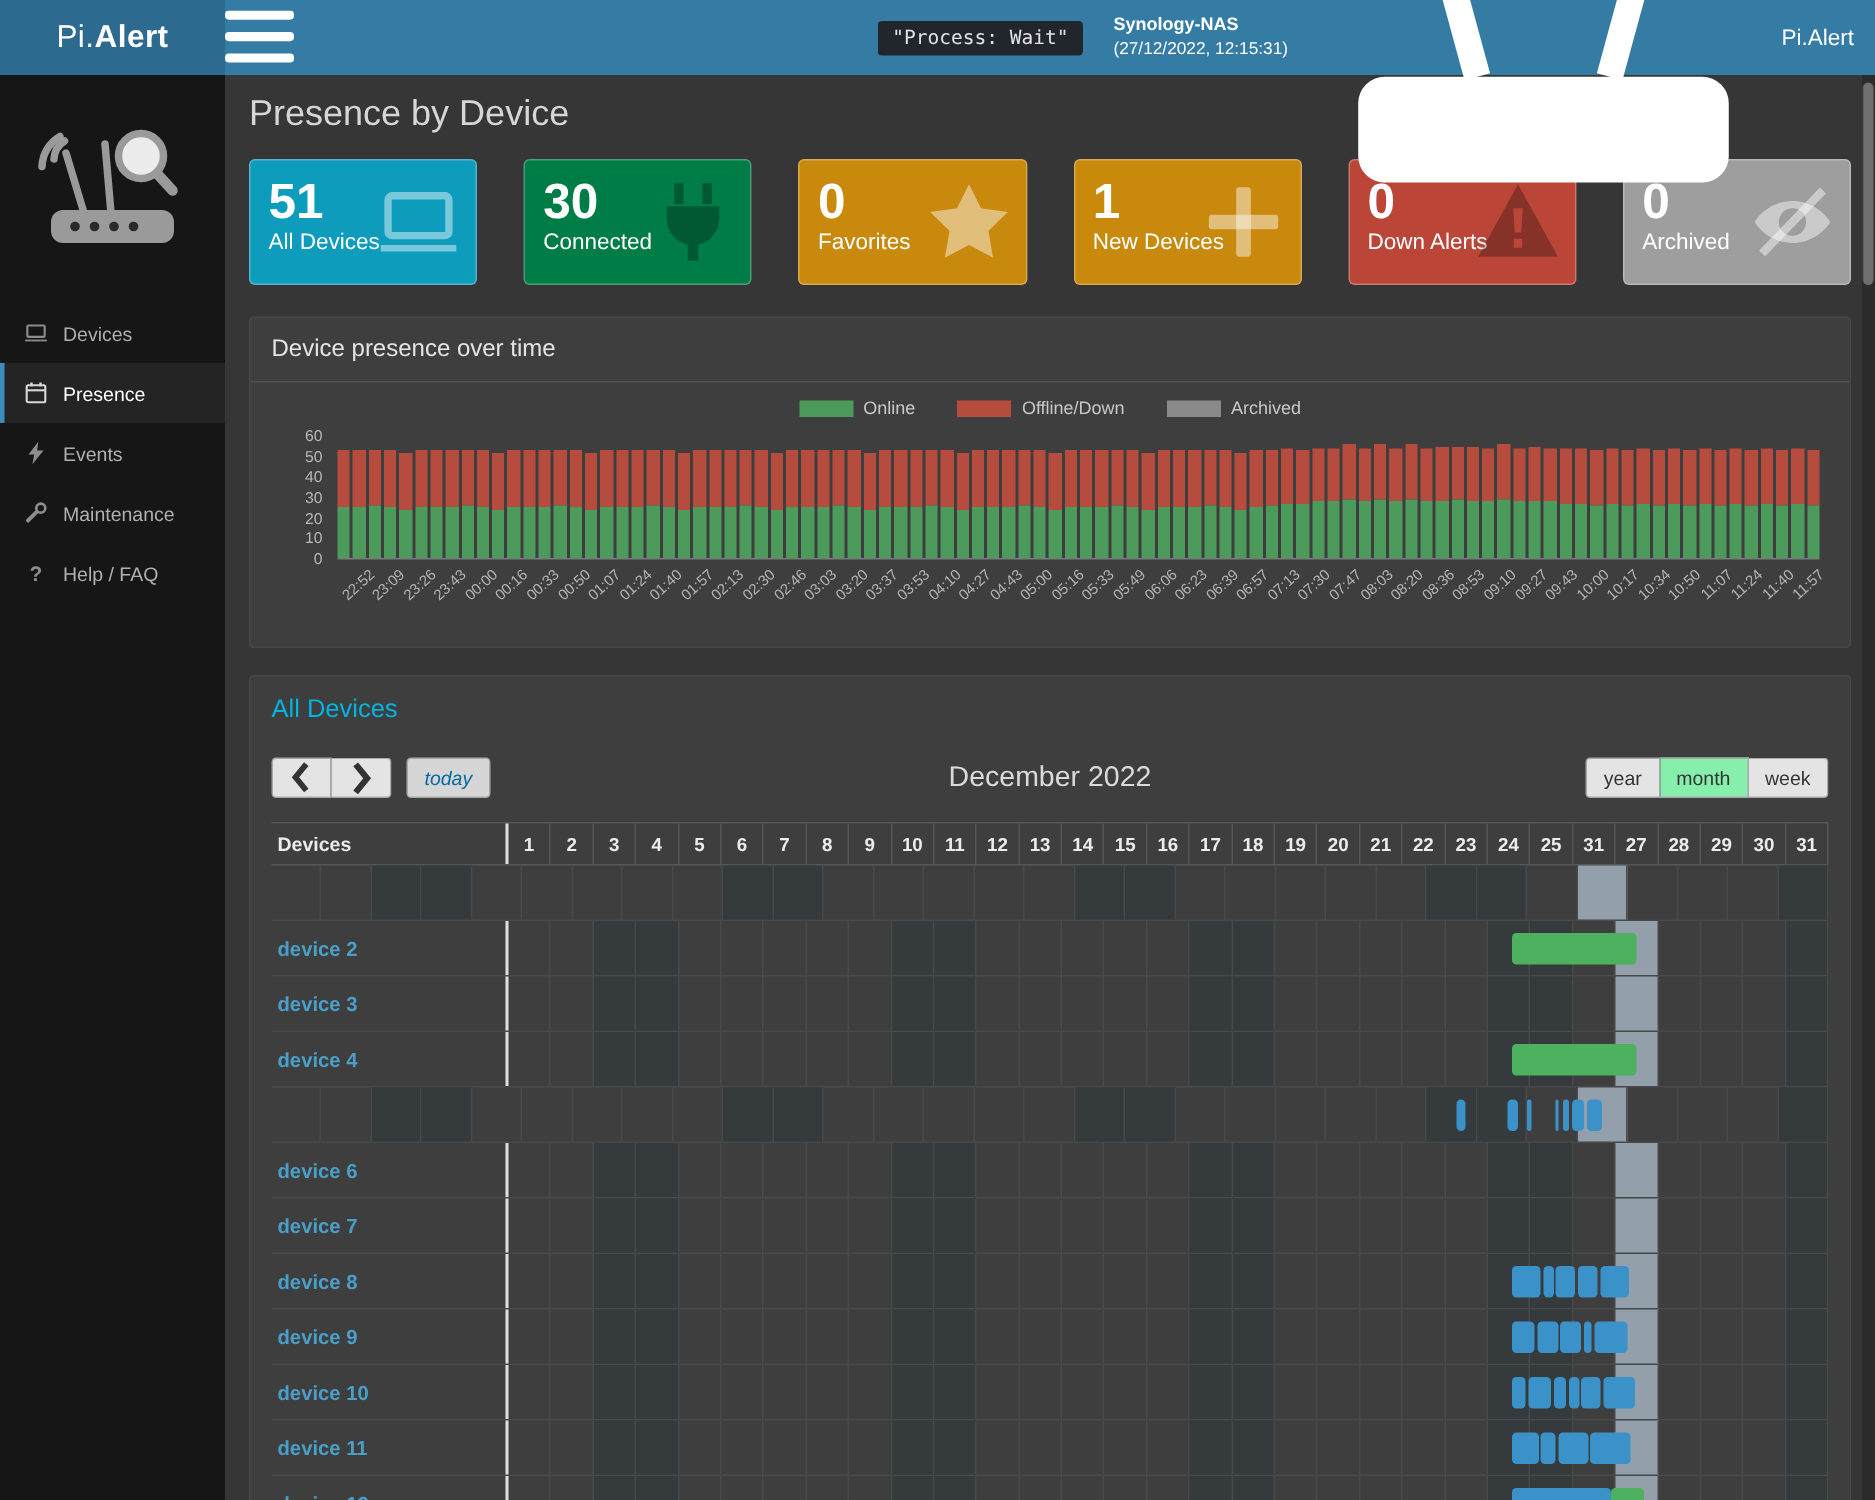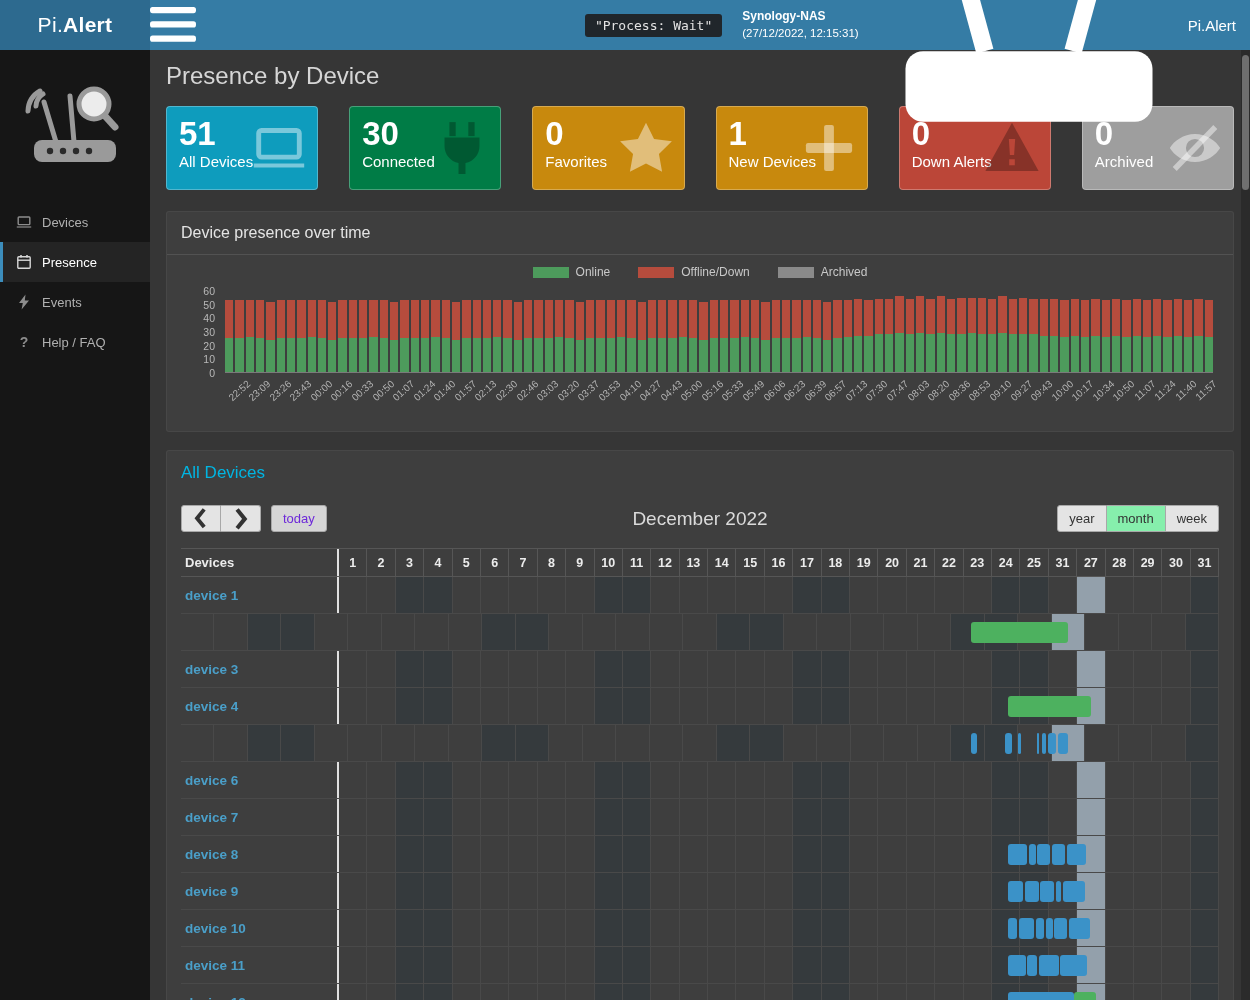--- a/index.html
+++ b/index.html
@@ -72,21 +72,21 @@
   
   .cal-toolbar { display:flex; align-items:center; padding:10px 14px 16px; position:relative; }
   .btn { background:#e4e4e4; border:1px solid #a8a8a8; color:#333; font-size:13px;
          padding:4px 11px; cursor:pointer; height:27px; font-family:"Liberation Sans", sans-serif; }
   .btn-group { display:flex; }
   .btn-group .btn + .btn { border-left:0; }
   .btn-group .btn:first-child { border-radius:3px 0 0 3px; }
   .btn-group .btn:last-child { border-radius:0 3px 3px 0; }
   .btn.chev { width:40px; display:flex; align-items:center; justify-content:center; }
   .btn.chev svg { width:9px; height:13px; }
-  .btn.today { margin-left:10px; background:#d6d6d6; color:#6d28d9; border-radius:3px; }
+  .btn.today { margin-left:10px; background:#d6d6d6; color:#0369a1; border-radius:3px;font-style:italic; }
   .btn.active-view { background:#86efac; }
   .cal-title { position:absolute; left:50%; transform:translateX(-50%); font-size:19px; color:#dadada; }
   .views { margin-left:auto; }
 
   .cal-table { margin:0 14px; }
   .cal-hd-row { display:flex; height:29px; border-top:1px solid #565656; border-bottom:1px solid #565656; }
   .name-col { width:158px; flex-shrink:0; }
   .hd-name { display:flex; align-items:center; padding-left:4px; font-weight:700; color:#ececec;
              font-size:13px; border-right:2px solid #e0e0e0; }
   .hd-days { flex:1; display:flex; }
@@ -186,20 +186,29 @@
       <div class="item">
         <span class="ic">
           <svg viewBox="0 0 16 16" fill="currentColor">
             <polygon points="9.5,0.5 3,9 6.8,9 5.6,15.5 13,6.4 8.8,6.4"></polygon>
           </svg>
         </span>
         <span class="lbl">Events</span>
       </div>
       <div class="item">
         <span class="ic">
+          <svg viewBox="0 0 16 16" fill="currentColor">
+            <circle cx="11.2" cy="4.8" r="3" fill="none" stroke="currentColor" stroke-width="1.8"></circle>
+            <rect x="0.5" y="9.4" width="10" height="2.6" rx="0.6" transform="rotate(-45 5 10.7)"></rect>
+          </svg>
+        </span>
+        <span class="lbl">Maintenance</span>
+      </div>
+      <div class="item">
+        <span class="ic">
           <svg viewBox="0 0 16 16">
             <text x="8" y="13" text-anchor="middle" font-size="14" font-weight="bold" fill="currentColor" font-family="Liberation Sans, sans-serif">?</text>
           </svg>
         </span>
         <span class="lbl">Help / FAQ</span>
       </div>
     </nav>
 </aside>
 
 <main class="content">
@@ -879,21 +888,20 @@
             <div class="hd-day">31</div>
             <div class="hd-day">27</div>
             <div class="hd-day">28</div>
             <div class="hd-day">29</div>
             <div class="hd-day">30</div>
             <div class="hd-day">31</div>
           </div>
       </div>
       <div class="cal-rows">
           <div class="cal-row">
-            <div class="name-col row-name">device 1</div>
             <div class="row-grid">
               <div class="cell"></div>
               <div class="cell"></div>
               <div class="cell weekend"></div>
               <div class="cell weekend"></div>
               <div class="cell"></div>
               <div class="cell"></div>
               <div class="cell"></div>
               <div class="cell"></div>
               <div class="cell"></div>
@@ -915,20 +923,21 @@
               <div class="cell weekend"></div>
               <div class="cell"></div>
               <div class="cell today"></div>
               <div class="cell"></div>
               <div class="cell"></div>
               <div class="cell"></div>
               <div class="cell weekend"></div>
             </div>
           </div>
           <div class="cal-row">
+            <div class="name-col row-name">device 2</div>
             <div class="row-grid">
               <div class="cell"></div>
               <div class="cell"></div>
               <div class="cell weekend"></div>
               <div class="cell weekend"></div>
               <div class="cell"></div>
               <div class="cell"></div>
               <div class="cell"></div>
               <div class="cell"></div>
               <div class="cell"></div>

